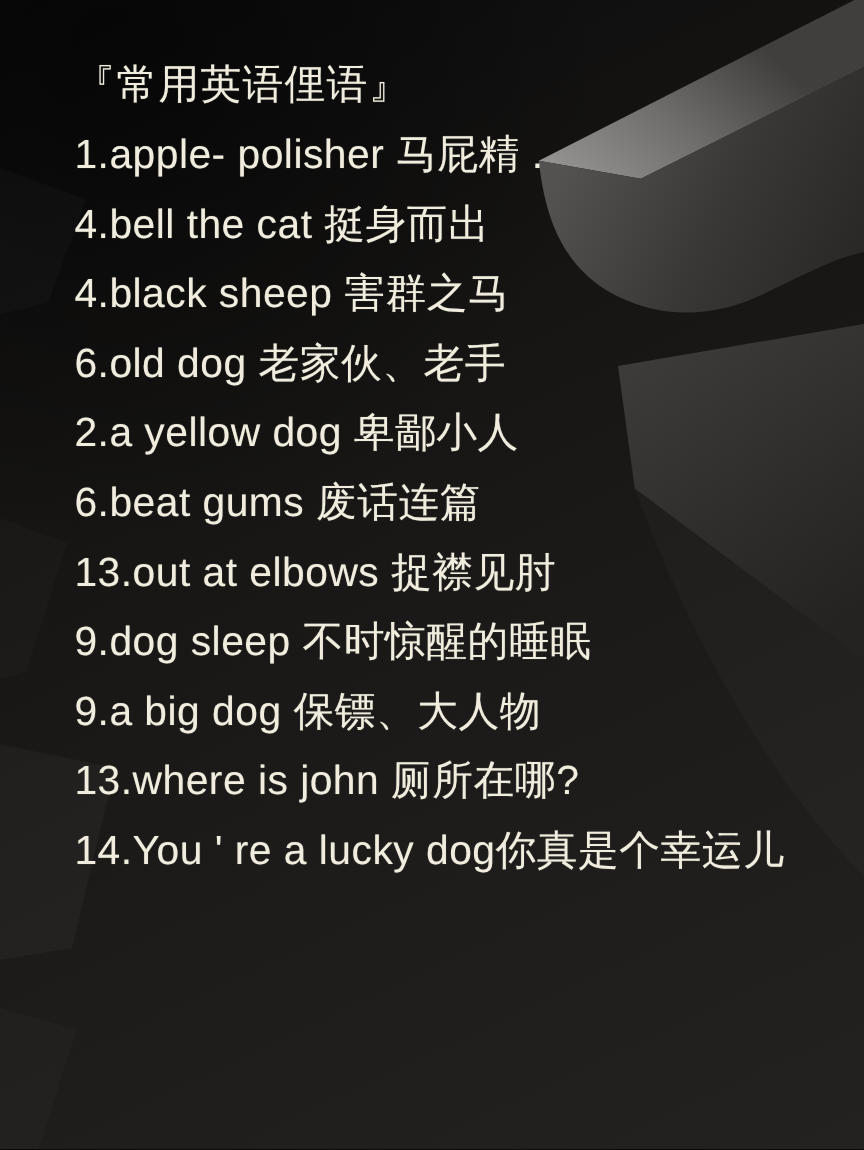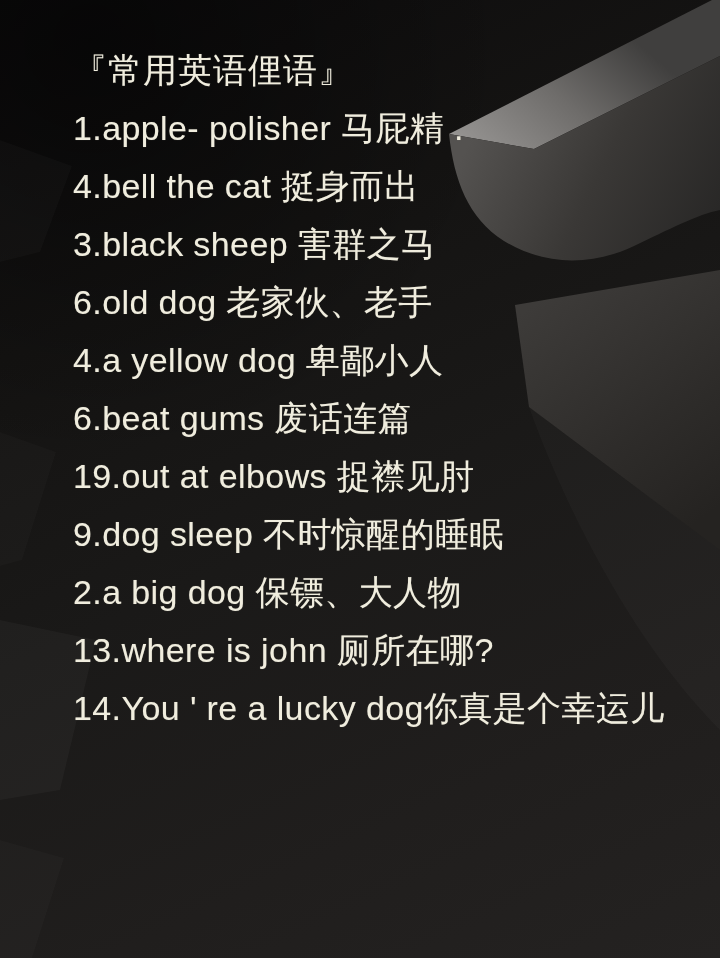--- a/index.html
+++ b/index.html
@@ -34,21 +34,20 @@
   .line {
     height: 58px;
     display: flex;
     align-items: center;
     font-size: 34px;
     font-weight: 400;
     letter-spacing: 0.4px;
     color: #f0edde;
     white-space: nowrap;
     text-shadow: 0 0 1px rgba(240, 237, 222, 0.35);
-    margin-left: 11px;
   }
   .line.title {
     letter-spacing: 1px;
   }
 </style>
 </head>
 <body>
 
 <div class="canvas">
 
@@ -91,24 +90,24 @@
 
     <path d="M515,305 L720,270 L720,550 L529,407 Z" fill="url(#gradWedge)"></path>
 
     <path d="M529,407 L720,550 L720,730 C630,640 562,500 529,407 Z" fill="rgba(255,255,255,0.022)"></path>
   </svg>
 
   <div class="text-layer">
     <div class="line title">『常用英语俚语』</div>
     <div class="line">1.apple- polisher 马屁精 .</div>
     <div class="line">4.bell the cat 挺身而出</div>
-    <div class="line">3.black sheep 害群之马</div>
+    <div class="line">4.black sheep 害群之马</div>
     <div class="line">6.old dog 老家伙、老手</div>
-    <div class="line">4.a yellow dog 卑鄙小人</div>
+    <div class="line">2.a yellow dog 卑鄙小人</div>
     <div class="line">6.beat gums 废话连篇</div>
-    <div class="line">19.out at elbows 捉襟见肘</div>
+    <div class="line">13.out at elbows 捉襟见肘</div>
     <div class="line">9.dog sleep 不时惊醒的睡眠</div>
-    <div class="line">2.a big dog 保镖、大人物</div>
+    <div class="line">9.a big dog 保镖、大人物</div>
     <div class="line">13.where is john 厕所在哪?</div>
     <div class="line">14.You ' re a lucky dog你真是个幸运儿</div>
   </div>
 
 </div>
 
 </body></html>

